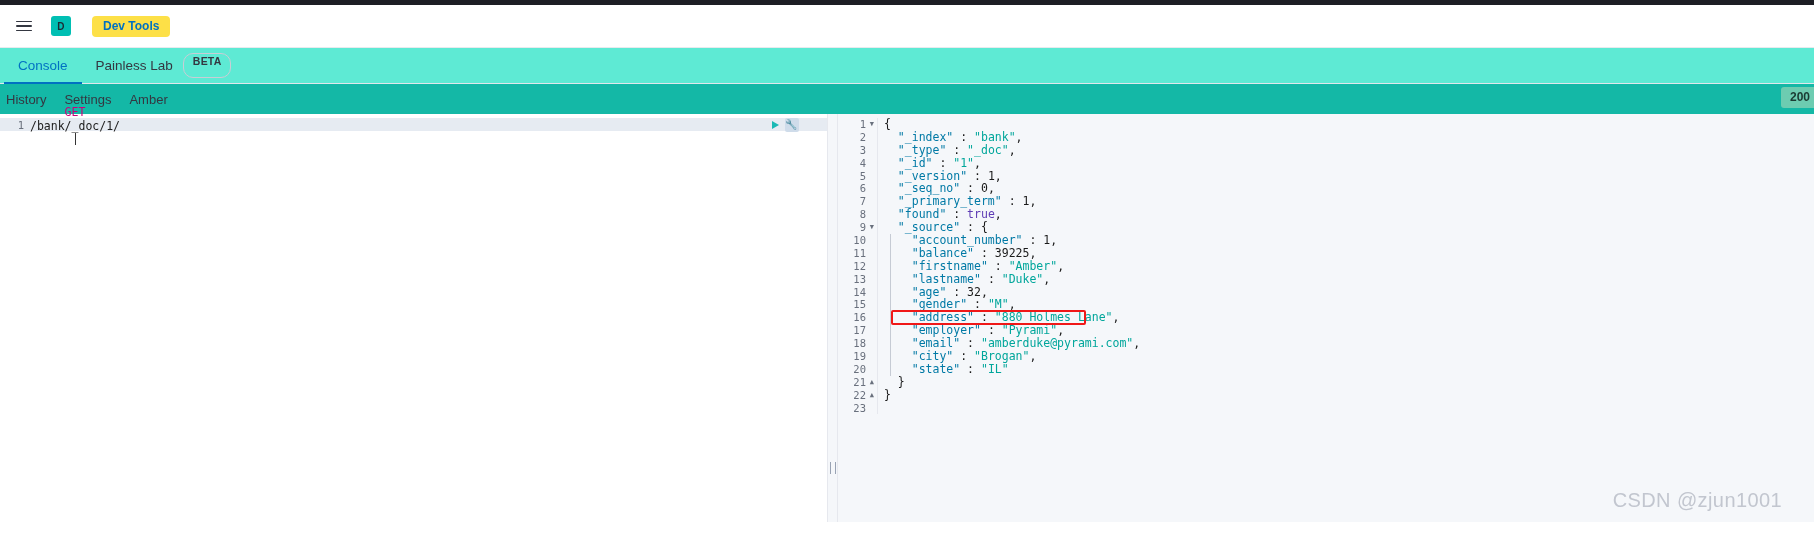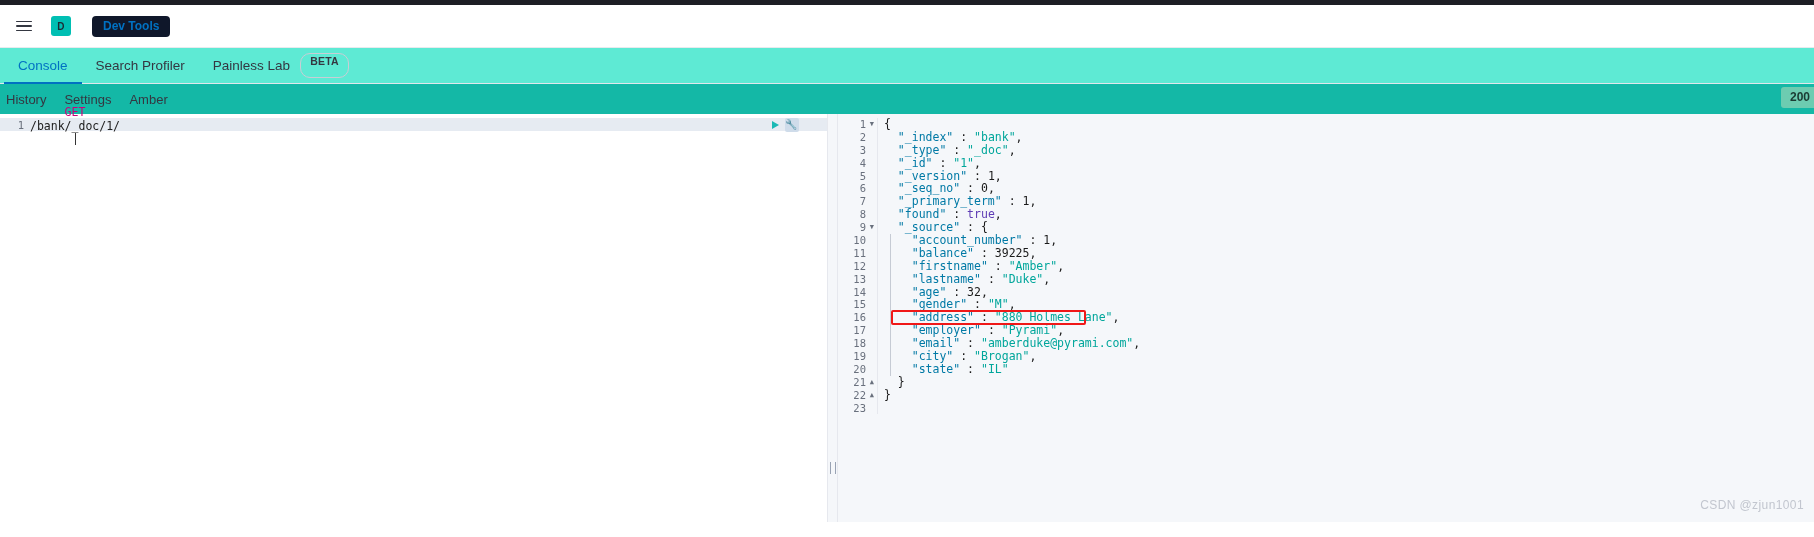--- a/index.html
+++ b/index.html
@@ -48,21 +48,21 @@
     background: #00bfb3;
     color: #1b2b34;
     font-size: 10px;
     font-weight: 700;
     display: flex; align-items: center; justify-content: center;
     margin-left: 13px;
     letter-spacing: .2px;
   }
   .app-pill {
     margin-left: 21px;
-    background: #0f172a;
+    background: #fde047;
     color: #0071c2;
     font-size: 12px;
     font-weight: 600;
     padding: 4px 11px 5px;
     border-radius: 4px;
     line-height: 1;
     white-space: nowrap;
   }
 
   
@@ -306,23 +306,23 @@
   .annotation-box {
     position: absolute;
     border: 2px solid #f01818;
     border-radius: 2px;
     pointer-events: none;
     z-index: 5;
   }
 
   .watermark {
     position: absolute;
-    right: 10px;
+    right: 32px;
     bottom: 10px;
-    font-size: 12px;
+    font-size: 20px;
     color: #c2c6cf;
     letter-spacing: .4px;
     user-select: none;
   }
 </style>
 </head>
 <body>
 
 <div class="top-strip"></div>
 
@@ -332,23 +332,20 @@
       <span></span>
       <span></span>
   </div>
   <div class="avatar">D</div>
   <div class="app-pill">Dev Tools</div>
 </div>
 
 <div class="tabbar">
   <div class="tab active">
     <span>Console</span>
-  </div>
-  <div class="tab">
-    <span>Search Profiler</span>
   </div>
   <div class="tab">
     <span>Painless Lab</span>
   </div>
   <div class="beta-badge">BETA</div>
 </div>
 
 <div class="submenu">
   <div class="submenu-item">History</div>
   <div class="submenu-item">Settings</div>

